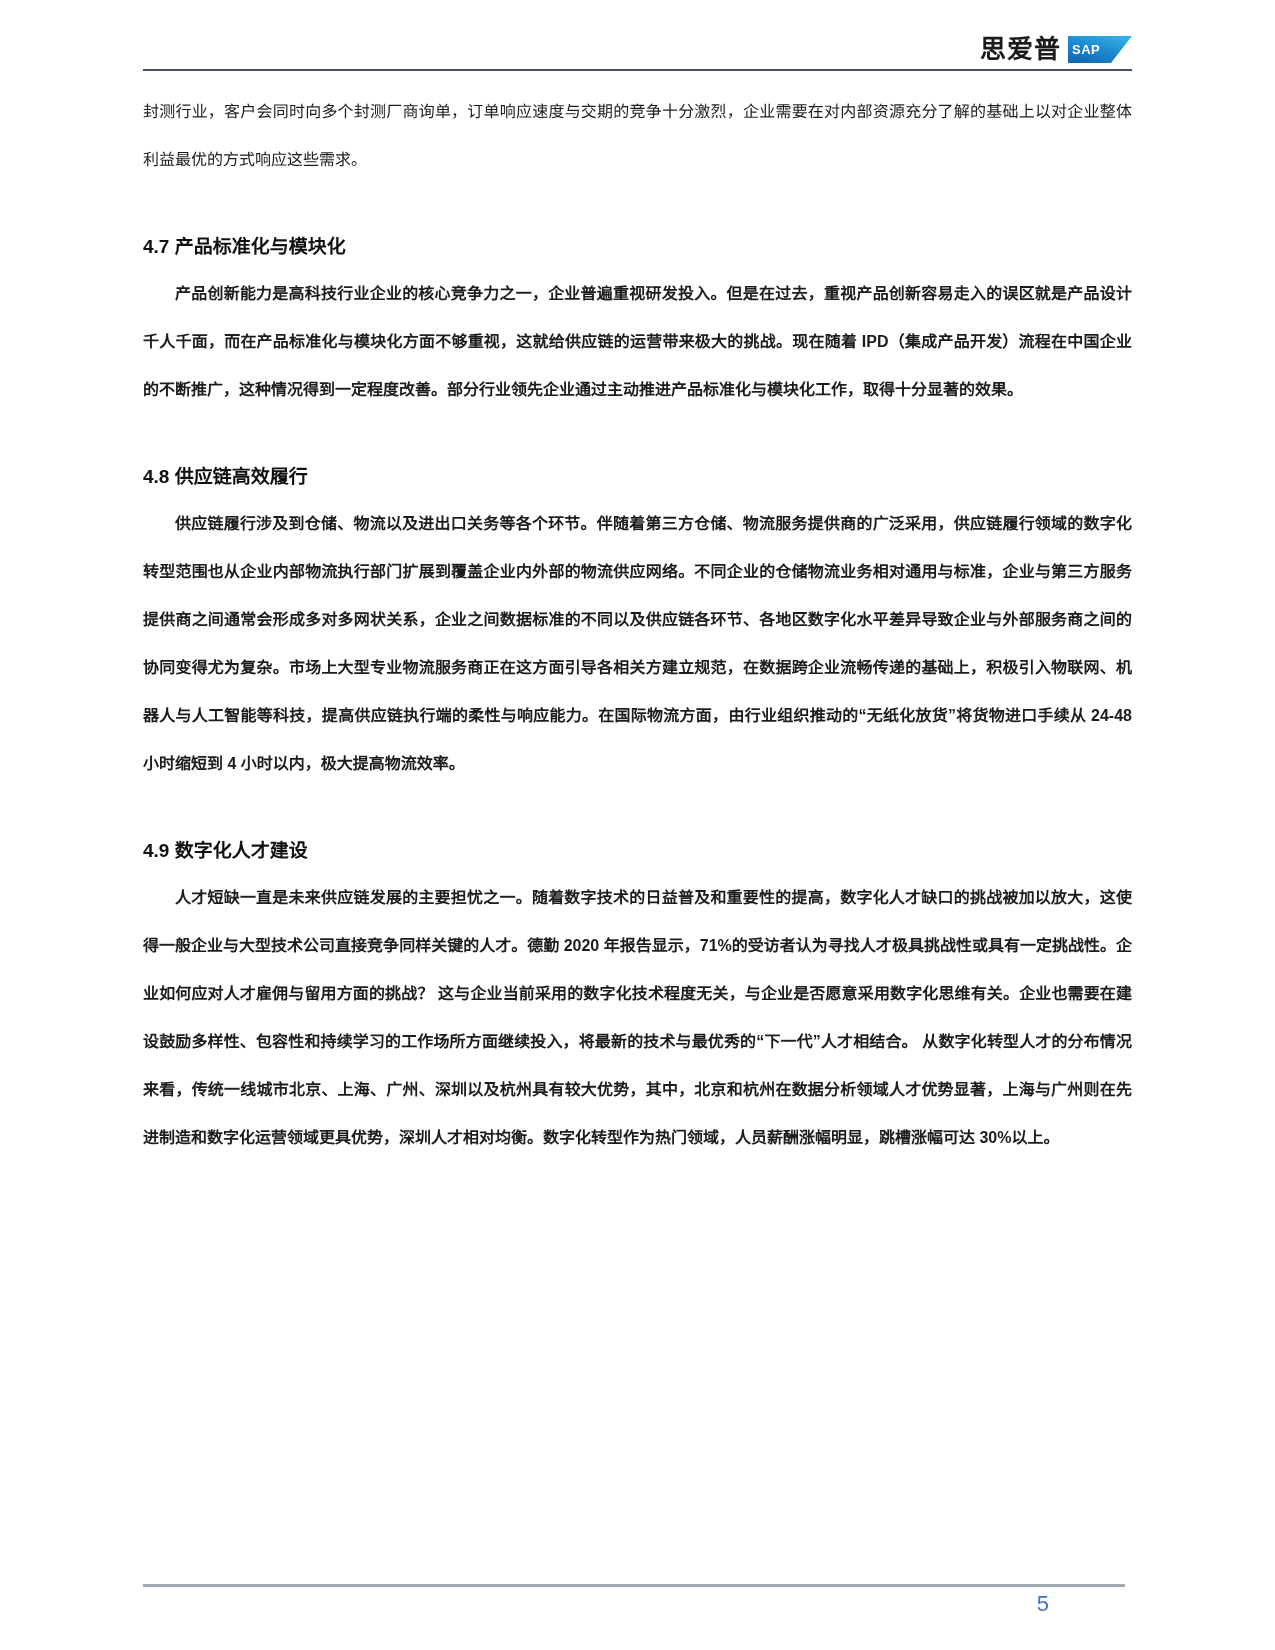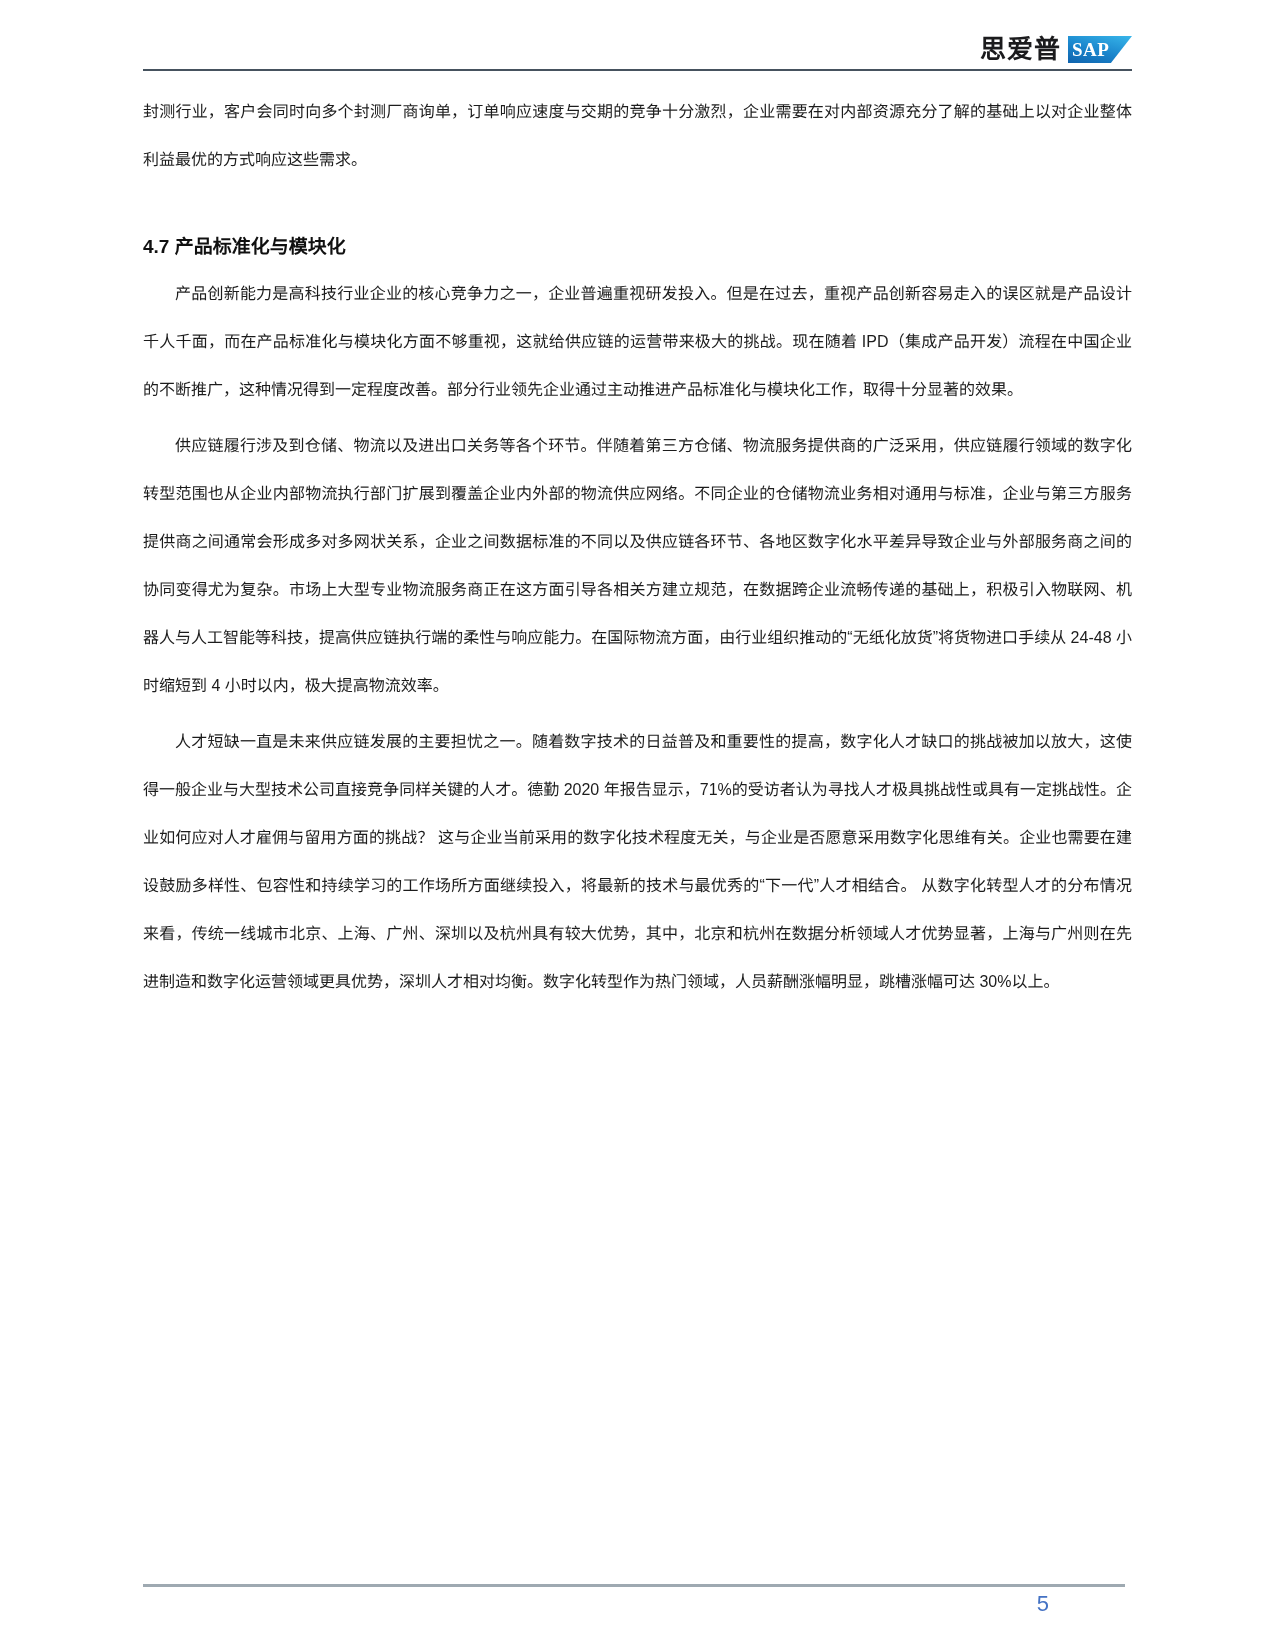--- a/index.html
+++ b/index.html
@@ -45,25 +45,24 @@
     width: 64px;
     height: 27px;
     background: linear-gradient(195deg, #38b6ea 0%, #1a85cc 55%, #0f63ad 100%);
     clip-path: polygon(0 0, 100% 0, 67% 100%, 0 100%);
     display: flex;
     align-items: center;
   }
   .sap-text {
     color: #ffffff;
     font-weight: 800;
-    font-size: 19px;
+    font-size: 13px;
     letter-spacing: 0.5px;
     padding-left: 4px;
     line-height: 27px;
-    font-family: Liberation Serif, serif;
   }
   
   .content { }
   .para {
     font-size: 16px;
     line-height: 48px;
     text-align: justify;
     color: #1c1c1c;
   }
   .para.intro {
@@ -73,20 +72,21 @@
   .section-heading {
     margin-top: 48px;
     font-size: 19px;
     font-weight: 700;
     color: #101010;
     line-height: 30px;
   }
   .section-body {
     margin-top: 8px;
     text-indent: 2em;
+    font-weight: bold;
   }
   
   .footer {
     position: absolute;
     left: 143px;
     right: 143px;
     top: 1584px;
   }
   .footer-rule {
     border-top: 3px solid #9ea9b1;
@@ -118,24 +118,26 @@
   <main class="content">
 
     <p class="para intro">封测行业，客户会同时向多个封测厂商询单，订单响应速度与交期的竞争十分激烈，企业需要在对内部资源充分了解的基础上以对企业整体利益最优的方式响应这些需求。</p>
 
     <section>
       <h2 class="section-heading">4.7 产品标准化与模块化</h2>
       <p class="para section-body">产品创新能力是高科技行业企业的核心竞争力之一，企业普遍重视研发投入。但是在过去，重视产品创新容易走入的误区就是产品设计千人千面，而在产品标准化与模块化方面不够重视，这就给供应链的运营带来极大的挑战。现在随着 IPD（集成产品开发）流程在中国企业的不断推广，这种情况得到一定程度改善。部分行业领先企业通过主动推进产品标准化与模块化工作，取得十分显著的效果。</p>
     </section>
 
     <section>
+      <h2 class="section-heading">4.8 供应链高效履行</h2>
       <p class="para section-body">供应链履行涉及到仓储、物流以及进出口关务等各个环节。伴随着第三方仓储、物流服务提供商的广泛采用，供应链履行领域的数字化转型范围也从企业内部物流执行部门扩展到覆盖企业内外部的物流供应网络。不同企业的仓储物流业务相对通用与标准，企业与第三方服务提供商之间通常会形成多对多网状关系，企业之间数据标准的不同以及供应链各环节、各地区数字化水平差异导致企业与外部服务商之间的协同变得尤为复杂。市场上大型专业物流服务商正在这方面引导各相关方建立规范，在数据跨企业流畅传递的基础上，积极引入物联网、机器人与人工智能等科技，提高供应链执行端的柔性与响应能力。在国际物流方面，由行业组织推动的“无纸化放货”将货物进口手续从 24-48 小时缩短到 4 小时以内，极大提高物流效率。</p>
     </section>
 
     <section>
+      <h2 class="section-heading">4.9 数字化人才建设</h2>
       <p class="para section-body">人才短缺一直是未来供应链发展的主要担忧之一。随着数字技术的日益普及和重要性的提高，数字化人才缺口的挑战被加以放大，这使得一般企业与大型技术公司直接竞争同样关键的人才。德勤 2020 年报告显示，71%的受访者认为寻找人才极具挑战性或具有一定挑战性。企业如何应对人才雇佣与留用方面的挑战？ 这与企业当前采用的数字化技术程度无关，与企业是否愿意采用数字化思维有关。企业也需要在建设鼓励多样性、包容性和持续学习的工作场所方面继续投入，将最新的技术与最优秀的“下一代”人才相结合。 从数字化转型人才的分布情况来看，传统一线城市北京、上海、广州、深圳以及杭州具有较大优势，其中，北京和杭州在数据分析领域人才优势显著，上海与广州则在先进制造和数字化运营领域更具优势，深圳人才相对均衡。数字化转型作为热门领域，人员薪酬涨幅明显，跳槽涨幅可达 30%以上。</p>
     </section>
 
   </main>
 
   <footer class="footer">
     <div class="footer-rule"></div>
     <div class="page-number">5</div>
   </footer>
 

